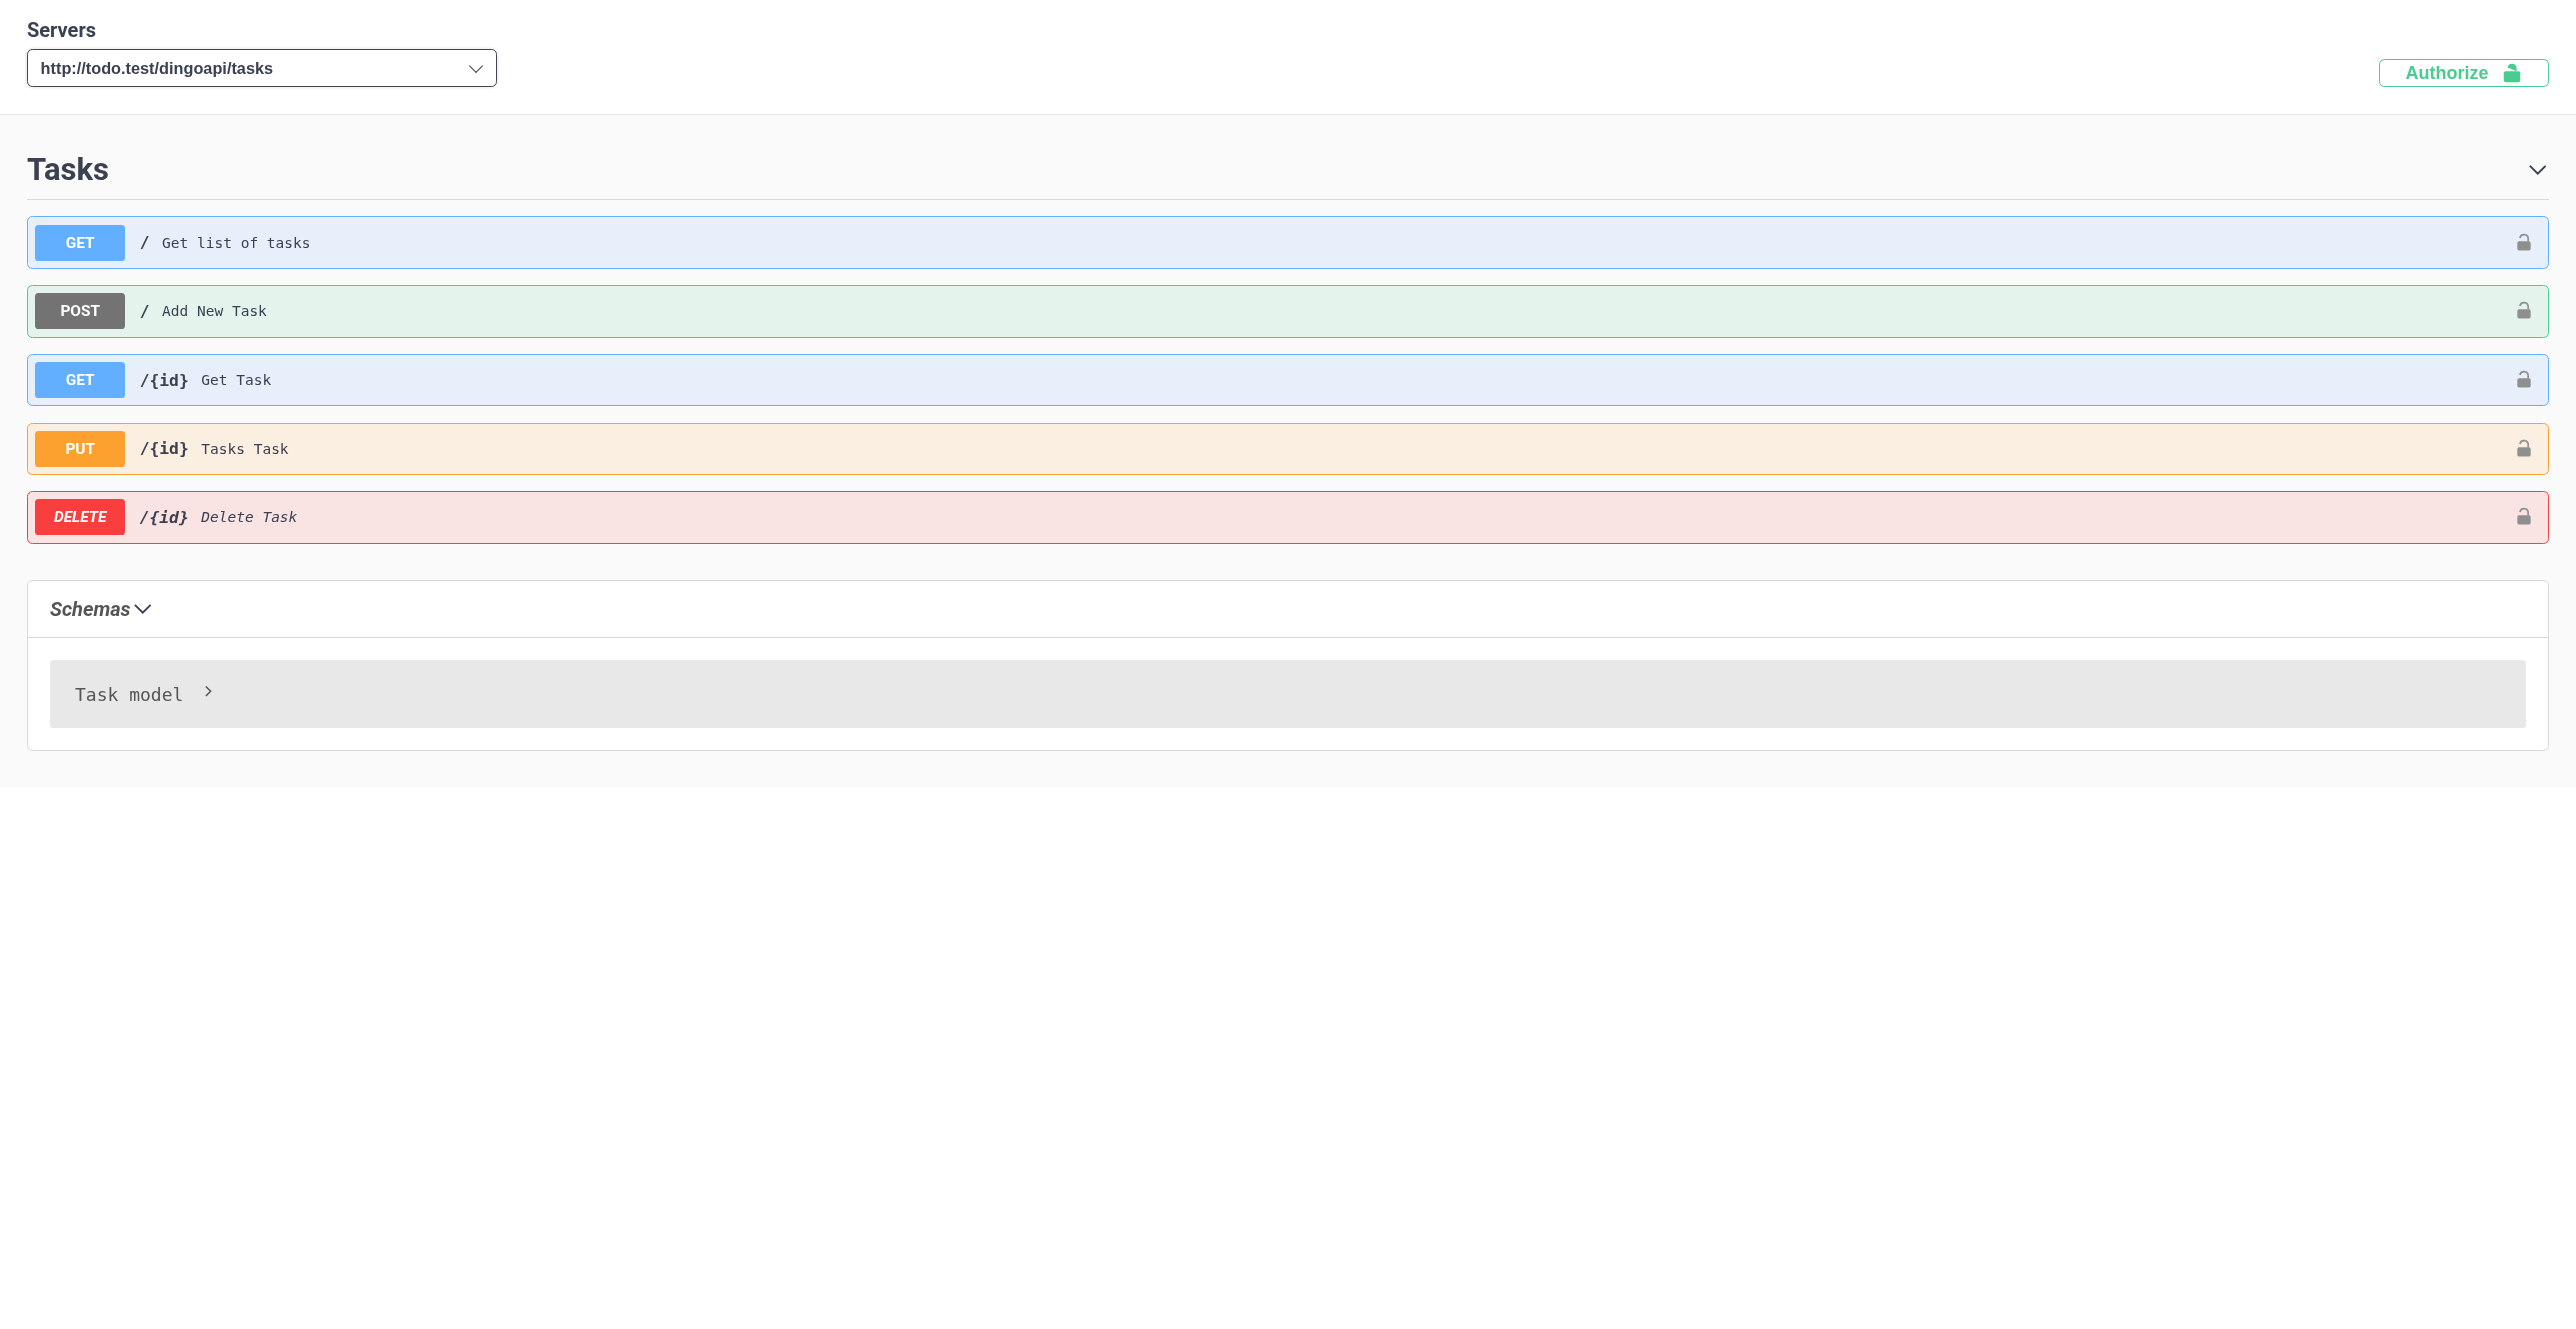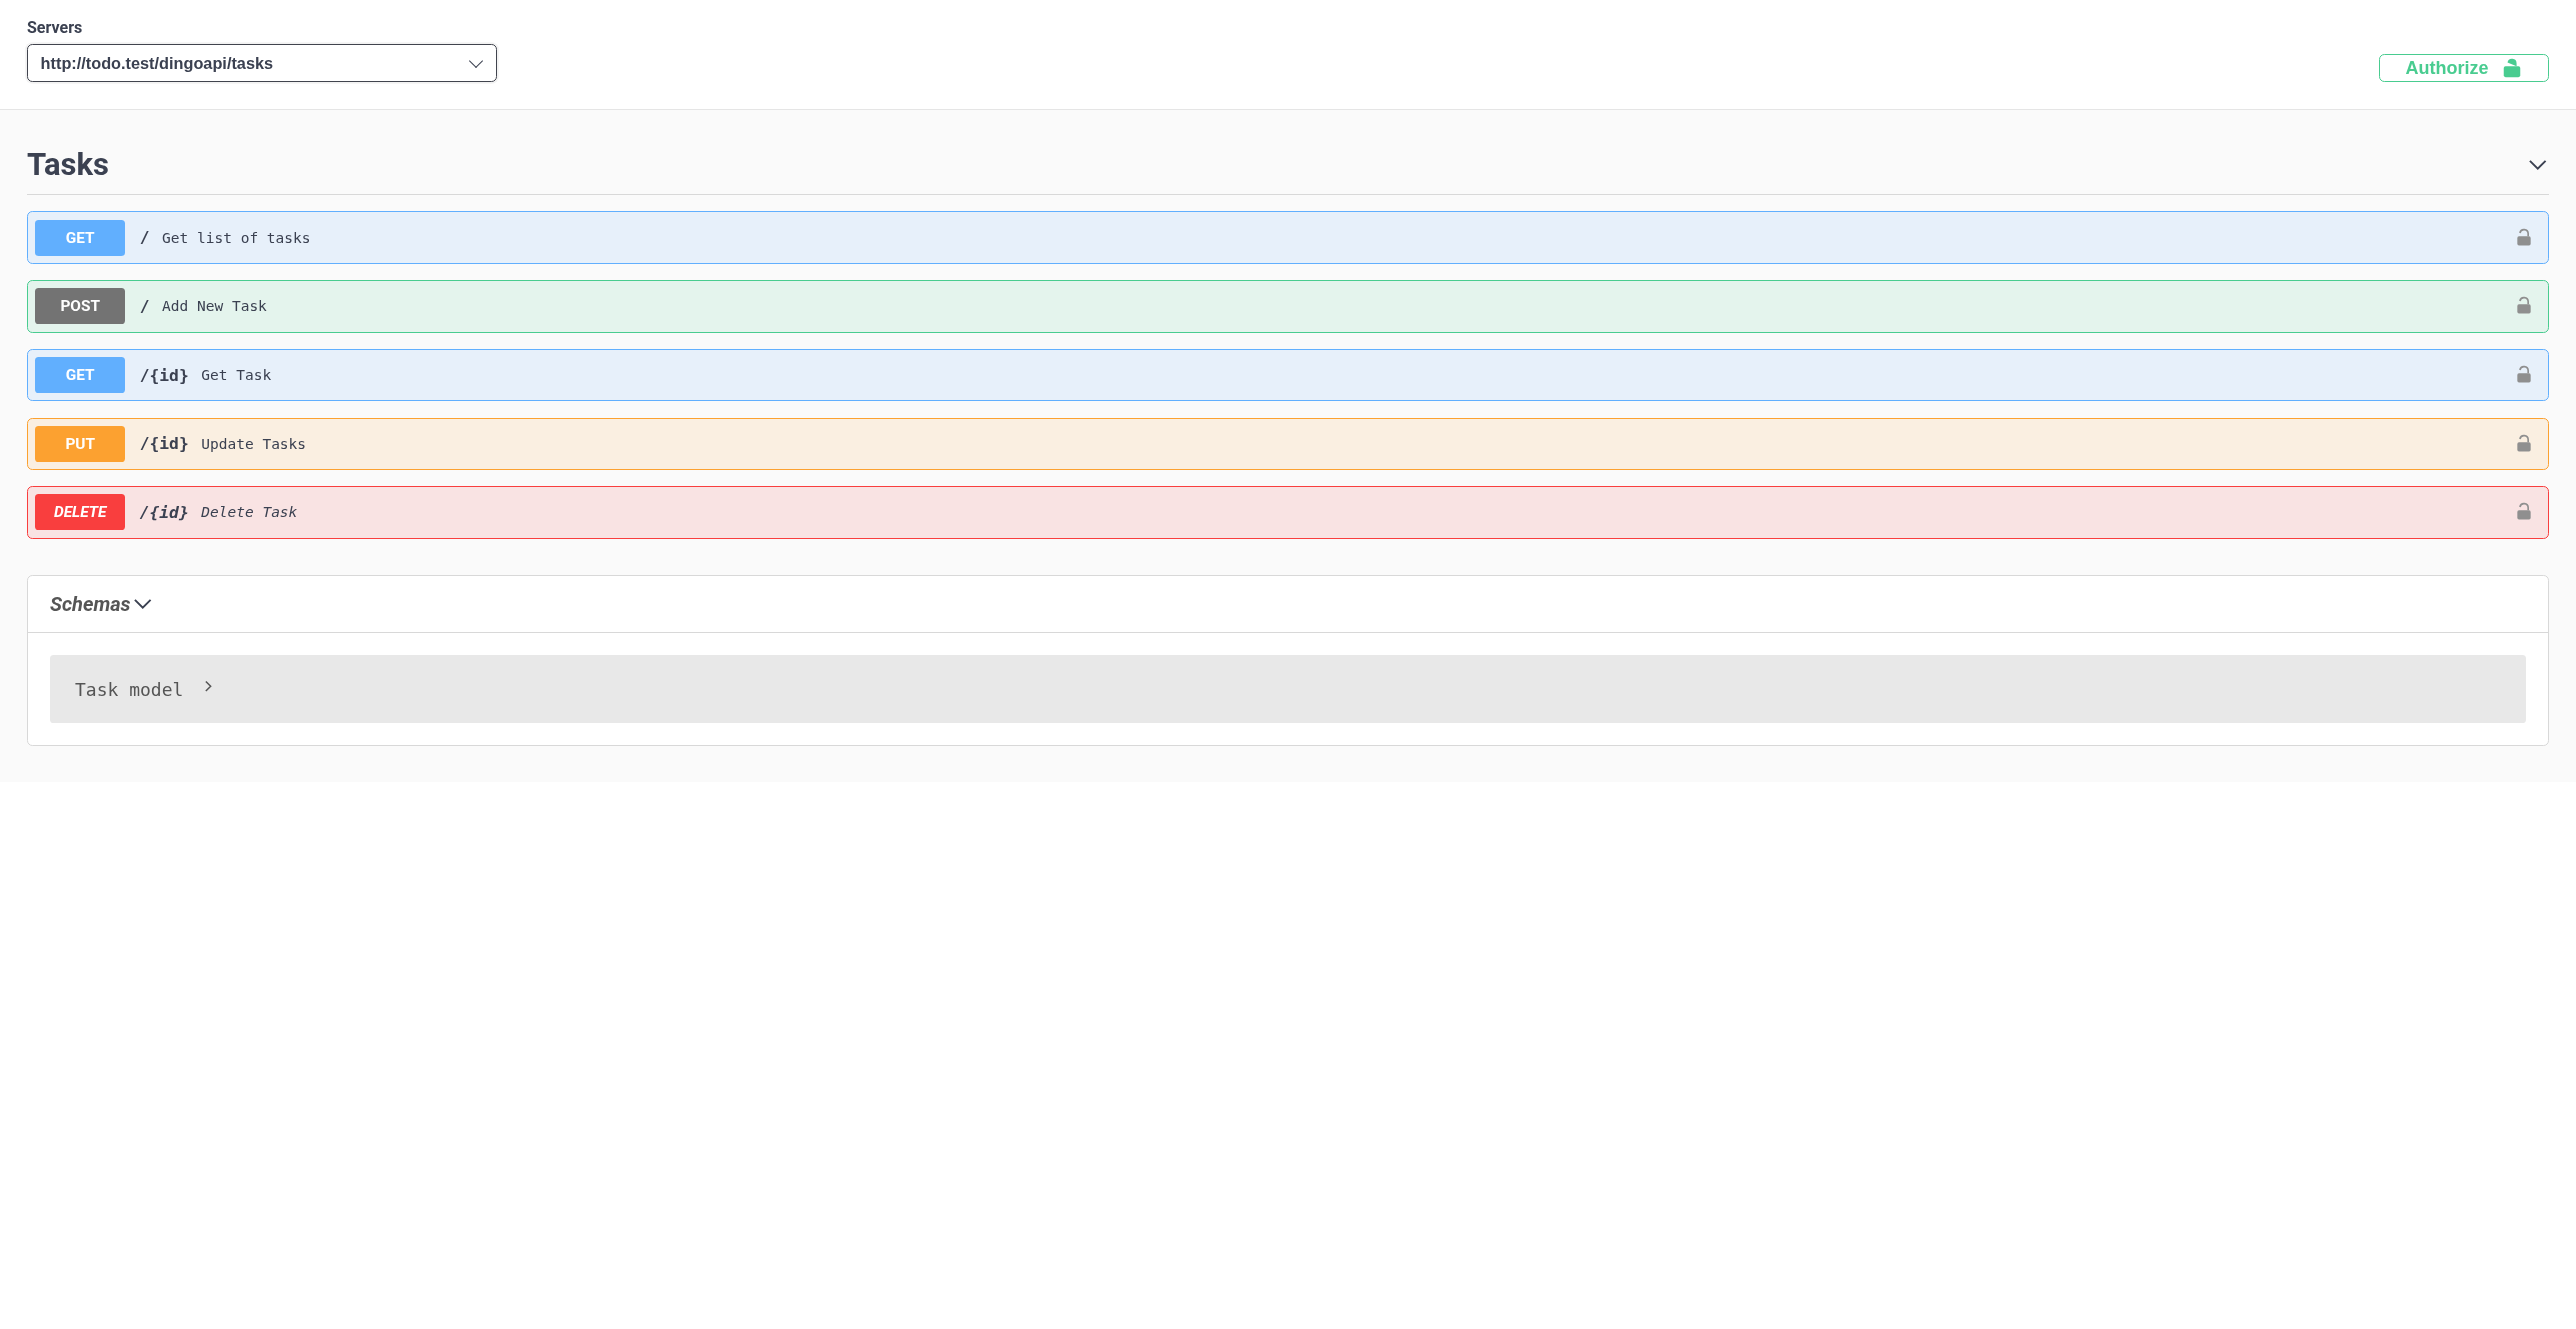--- a/index.html
+++ b/index.html
@@ -15,21 +15,21 @@
     display: flex;
     justify-content: space-between;
     align-items: flex-end;
     padding: 18px 27px 27px 27px;
     border-bottom: 0.9px solid #e5e5e5;
     background: #fff;
   }
   .servers-block { display: flex; flex-direction: column; }
   .servers-label {
     font-weight: 700;
-    font-size: 16px;
+    font-size: 20px;
     color: #3b4151;
     margin-bottom: 7.2px;
   }
   .server-select {
     border: 1.8px solid #41444e;
     box-shadow: 0 0 0 1.8px rgba(0,0,0,0.05);
     border-radius: 5.4px;
     padding: 9px 36px 9px 12.6px;
     font-size: 16.3px;
     background: #fff;
@@ -239,21 +239,21 @@
           <span class="op-path">/{id}</span>
           <span class="op-summary">Get Task</span>
           <svg viewBox="0 0 24 24" class="op-lock">
             <path d="M17 10V7a5 5 0 0 0-9.9-1" fill="none" stroke="#8f8f8f" stroke-width="2"></path>
             <rect x="4" y="10" width="16" height="11" rx="2" fill="#8f8f8f"></rect>
           </svg>
         </div>
         <div class="op-row op-put">
           <span class="method-badge m-put">PUT</span>
           <span class="op-path">/{id}</span>
-          <span class="op-summary">Update Tasks</span>
+          <span class="op-summary">Tasks Task</span>
           <svg viewBox="0 0 24 24" class="op-lock">
             <path d="M17 10V7a5 5 0 0 0-9.9-1" fill="none" stroke="#8f8f8f" stroke-width="2"></path>
             <rect x="4" y="10" width="16" height="11" rx="2" fill="#8f8f8f"></rect>
           </svg>
         </div>
         <div class="op-row op-delete">
           <span class="method-badge m-delete">DELETE</span>
           <span class="op-path">/{id}</span>
           <span class="op-summary">Delete Task</span>
           <svg viewBox="0 0 24 24" class="op-lock">

